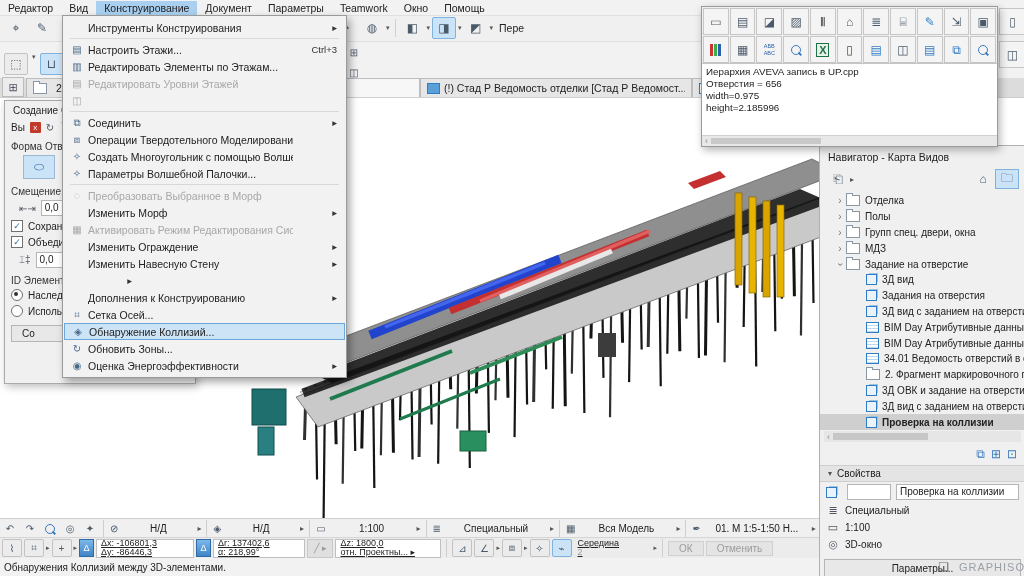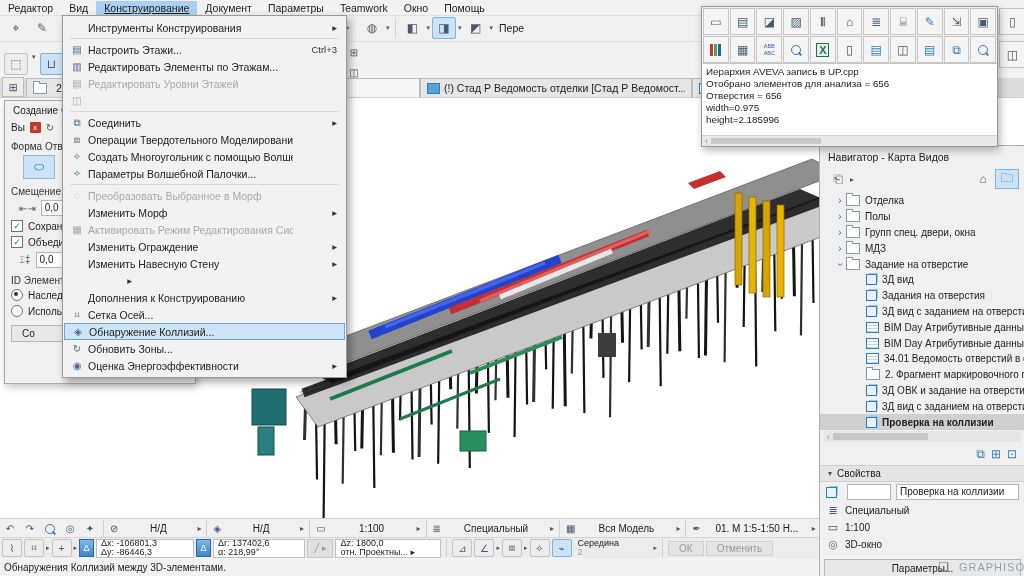--- a/index.html
+++ b/index.html
@@ -3,21 +3,21 @@
 <meta charset="utf-8">
 <style>
   html,body{margin:0;padding:0;width:1024px;height:576px;overflow:hidden;
     font-family:"Liberation Sans",sans-serif;background:#f0f0f0;}
   .app{position:relative;width:1024px;height:576px;background:#f0f0f0;font-size:10.5px;color:#222;}
 
   
   .menubar{position:absolute;left:0;top:0;width:1024px;height:15px;display:flex;align-items:flex-end;
     background:#f2f2f2;border-bottom:1px solid #e0e0e0;z-index:30;}
   .menubar .mi{padding:1px 8px;display:flex;align-items:center;cursor:default;}
-  .menubar .mi.active{background:#a9d0f0;text-decoration:underline;}
+  .menubar .mi.active{background:#a9d0f0;}
 
   
   .tb1{position:absolute;left:0;top:15px;width:1024px;height:26px;display:flex;align-items:center;
     gap:2px;padding-left:4px;background:#f0f0f0;border-bottom:1px solid #dedede;z-index:5;}
   .icbtn{width:22px;height:20px;display:flex;align-items:center;justify-content:center;
     font-size:12px;color:#4a5a6a;border:1px solid transparent;border-radius:2px;flex:0 0 auto;}
   .icbtn.small{width:18px;height:16px;font-size:10px;}
   .icbtn.active{background:#cbe3f7;border-color:#7fb2df;}
   .tsep{width:1px;height:18px;background:#cfcfcf;margin:0 3px;flex:0 0 auto;}
   .tb2{position:absolute;left:0;top:41px;width:1024px;height:37px;background:#f2f2f2;z-index:4;}
@@ -126,21 +126,21 @@
   .quickbar{position:absolute;left:0;top:518px;width:820px;height:19px;background:#f0f0f0;
     border-top:1px solid #cfcfcf;display:flex;align-items:center;z-index:20;font-size:10px;}
   .combo{display:flex;align-items:center;height:17px;flex:0 0 auto;}
   .combo .cl{text-align:center;overflow:hidden;white-space:nowrap;}
   .combo .ca{color:#555;font-size:8px;padding:0 2px;}
   .coordbar{position:absolute;left:0;top:537px;width:820px;height:20px;background:#ececec;
     border-top:1px solid #d5d5d5;display:flex;align-items:center;z-index:20;font-size:9px;gap:2px;padding-left:2px;}
   .dbtn{width:13px;height:16px;background:linear-gradient(#7db8ea,#3f84c6);color:#fff;display:flex;
     align-items:center;justify-content:center;font-size:9px;border:1px solid #2f6aa8;flex:0 0 auto;}
   .tbox{background:#fff;border:1px solid #c0c0c0;height:17px;padding:0 4px;display:flex;
-    flex-direction:column;justify-content:center;line-height:1.05;flex:0 0 auto;white-space:nowrap;}
+    flex-direction:column;justify-content:center;line-height:1.05;flex:0 0 auto;white-space:nowrap;text-decoration:underline;}
   .gbox{background:#e0e0e0;border:1px solid #c8c8c8;height:17px;display:flex;align-items:center;
     padding:0 6px;color:#999;flex:0 0 auto;}
   .okbtn{border:1px solid #d0d0d0;background:#e4e4e4;color:#9b9b9b;padding:1px 10px;font-size:10px;flex:0 0 auto;}
   .statusbar{position:absolute;left:0;top:557px;width:1024px;height:19px;background:#f2f2f2;
     border-top:1px solid #d5d5d5;display:flex;align-items:center;padding-left:4px;font-size:10px;z-index:15;}
 
   .i-mag{width:8px;height:8px;border:1.6px solid #3a7bbf;border-radius:50%;position:relative;display:inline-block;}
   .i-mag::after{content:"";position:absolute;left:6px;top:7px;width:4px;height:1.6px;background:#3a7bbf;
     transform:rotate(45deg);}
   .i-rgb{display:inline-flex;gap:1px;}
@@ -520,21 +520,20 @@
         <span class="fp-btn"><span class="i-xls">X</span></span>
         <span class="fp-btn"><span style="color: rgb(90, 70, 50);">▯</span></span>
         <span class="fp-btn"><span style="color: rgb(46, 124, 196);">▤</span></span>
         <span class="fp-btn"><span>◫</span></span>
         <span class="fp-btn"><span style="color: rgb(46, 124, 196);">▤</span></span>
         <span class="fp-btn"><span style="color: rgb(46, 124, 196);">⧉</span></span>
         <span class="fp-btn"><span class="i-mag"></span></span>
       </div>
     <div class="fp-log" id="fplog">
         <div>Иерархия AVEVA запись в UP.cpp</div>
-        <div>Отобрано элементов для анализа = 656</div>
         <div>Отверстия = 656</div>
         <div>width=0.975</div>
         <div>height=2.185996</div>
       </div>
     <div class="fp-scroll">
       <span class="la">‹</span>
       <div class="thumb"></div>
     </div>
   </div>
 

